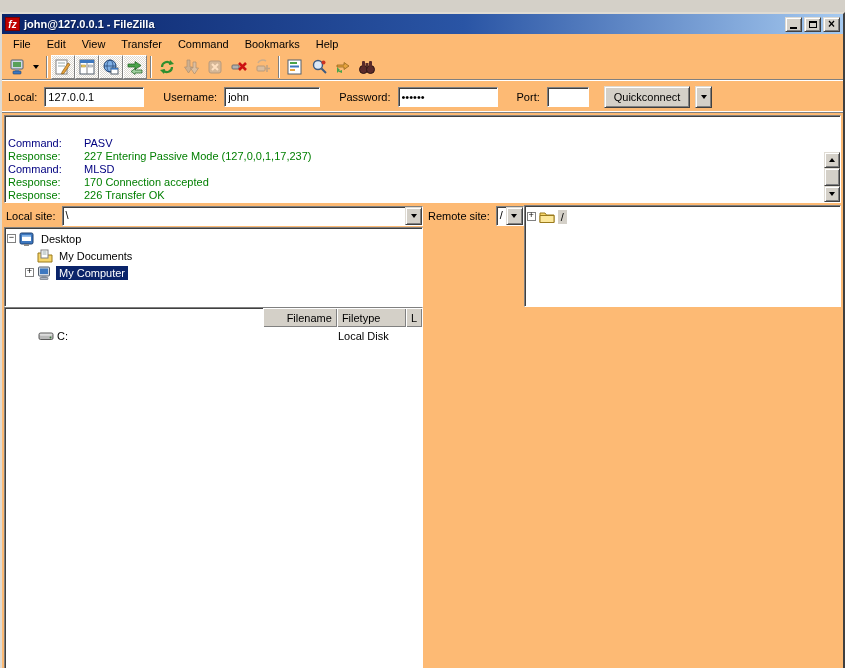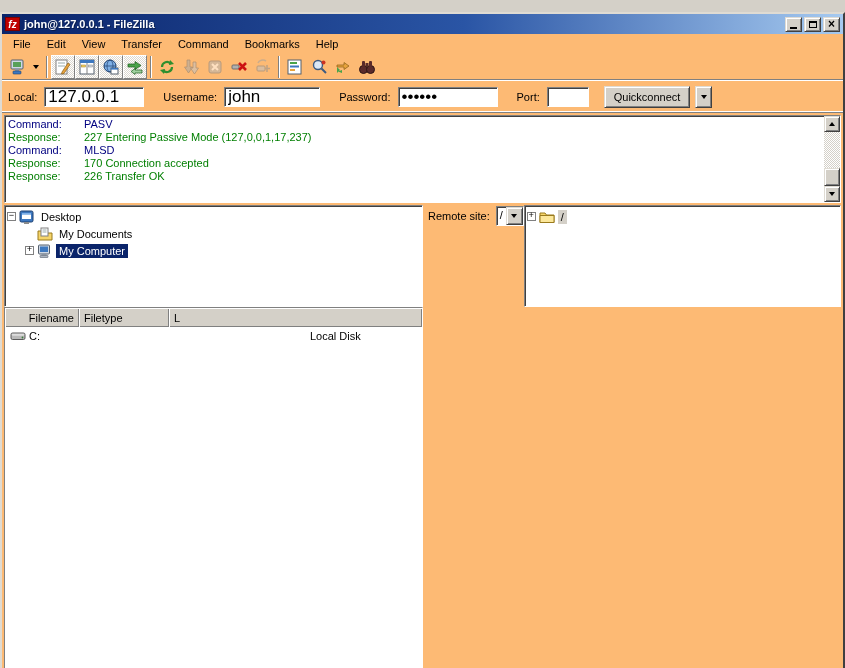--- a/index.html
+++ b/index.html
@@ -13,21 +13,21 @@
   .window {
     width:845px; height:668px;
     border:2px solid; border-color:#dfdbd3 #404040 #404040 #dfdbd3;
     display:flex; flex-direction:column;
     background:#fdba74;
     margin-top:12px;
   }
   .up2  { border:1px solid; border-color:#dfdbd3 #404040 #404040 #dfdbd3;
           box-shadow: inset 1px 1px 0 #fff, inset -1px -1px 0 #808080; }
   .down { border:1px solid; border-color:#808080 #fff #fff #808080;
-          box-shadow: inset 1px 1px 0 #404040; }
+          box-shadow: inset 1px 1px 0 #404040; align-items: flex-end; }
   .field { border:1px solid; border-color:#808080 #fff #fff #808080;
            box-shadow: inset 1px 1px 0 #404040; background:#fff; }
   
   .titlebar {
     height:20px; flex:0 0 20px;
     background:linear-gradient(90deg,#0A246A 0%,#2a55a5 55%,#A6CAF0 100%);
     display:flex; align-items:center; padding:0 3px; color:#fff;
   }
   .fzicon {
     width:15px; height:14px; background:#bf0000; color:#fff;
@@ -56,21 +56,21 @@
     background-size:2px 2px;
   }
   .tbtn.narrow { width:14px; }
   .tsep { width:2px; height:22px; margin:0 3px;
           border-left:1px solid #808080; border-right:1px solid #fff; }
   .dis { filter:grayscale(1) opacity(.55); }
   
   .quickbar { height:32px; flex:0 0 32px; display:flex; align-items:center; padding-left:6px; gap:5px;
               border-bottom:1px solid #808080; box-shadow:0 -1px 0 #fff inset; }
   .quickbar label { margin-right:2px; }
-  .qinput { height:20px; font-family:"Liberation Sans",sans-serif; font-size:17px;
+  .qinput { height:20px; font-family:"Liberation Sans",sans-serif; font-size:11px;
             padding:2px 3px; outline:none; }
   .qbtn { height:22px; padding:0 9px; background:#D4D0C8; font-size:11px;
           display:flex; align-items:center; }
   .qdrop { width:17px; height:22px; background:#D4D0C8; display:flex; align-items:center; justify-content:center; }
   
   .logwrap { flex:0 0 88px; margin:2px; background:#fff; position:relative; overflow:hidden; }
   .loglines { padding:2px 0 0 3px; line-height:13px; }
   .logline { display:flex; white-space:nowrap; }
   .loglabel { width:76px; flex:0 0 76px; }
   .c-command { color:#000080; }
@@ -346,20 +346,29 @@
       <div class="spacer"></div>
       <div class="sthumb up2" style="height:18px"></div>
       <div class="sbtn up2">
           <div class="tri t-down"></div>
         </div>
     </div>
   </div>
 
   <div class="panes" style="flex:0 0 102px">
     <div class="pane-left">
+      <div class="siterow">
+        <span class="sitelabel">Local site:</span>
+        <div class="combo field">
+          <span class="val">\</span>
+          <span class="drop up2">
+              <span class="tri t-down"></span>
+            </span>
+        </div>
+      </div>
       <div class="treebox down">
         <div class="treerow">
           <span class="expander">−</span>
           <svg class="ic16" viewBox="0 0 16 16">
               <use href="#i-desktop"></use>
             </svg>
           <span class="treelabel">Desktop</span>
         </div>
         <div class="treerow">
           <span class="indent1"></span>
@@ -403,21 +412,21 @@
   </div>
 
   <div class="panes listarea">
 
     <div class="pane-left">
       <div class="listframe down">
         <div class="lheader">
           <div class="hcell r" style="width:74px">
               <span>Filename</span>
             </div>
-          <div class="hcell" style="width:90px">
+          <div class="hcell" style="width:69px">
               <span>Filetype</span>
             </div>
           <div class="hcell" style="flex:1">
               <span>L</span>
             </div>
         </div>
         <div class="listbody-wrap" style="background:#fff">
           <div class="listmain">
             <div class="lrow">
               <div class="cell" style="width:226px">

